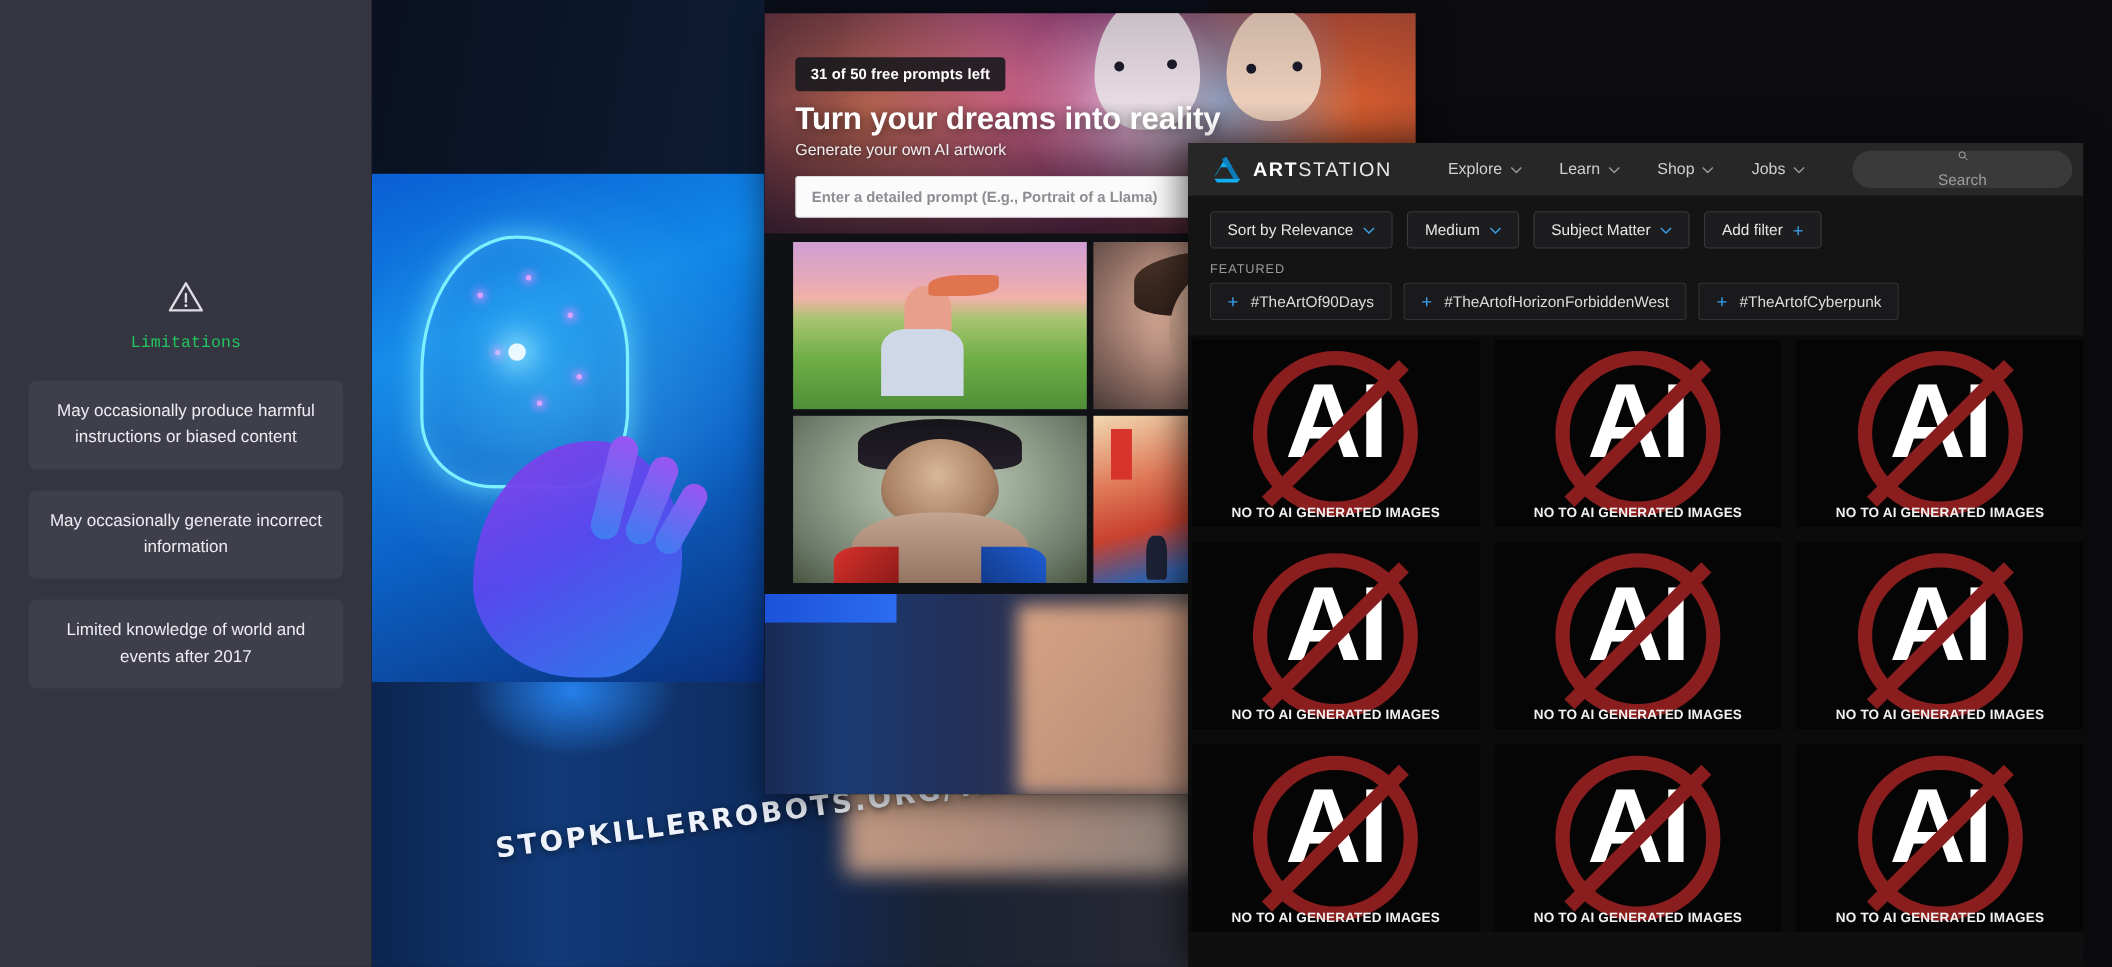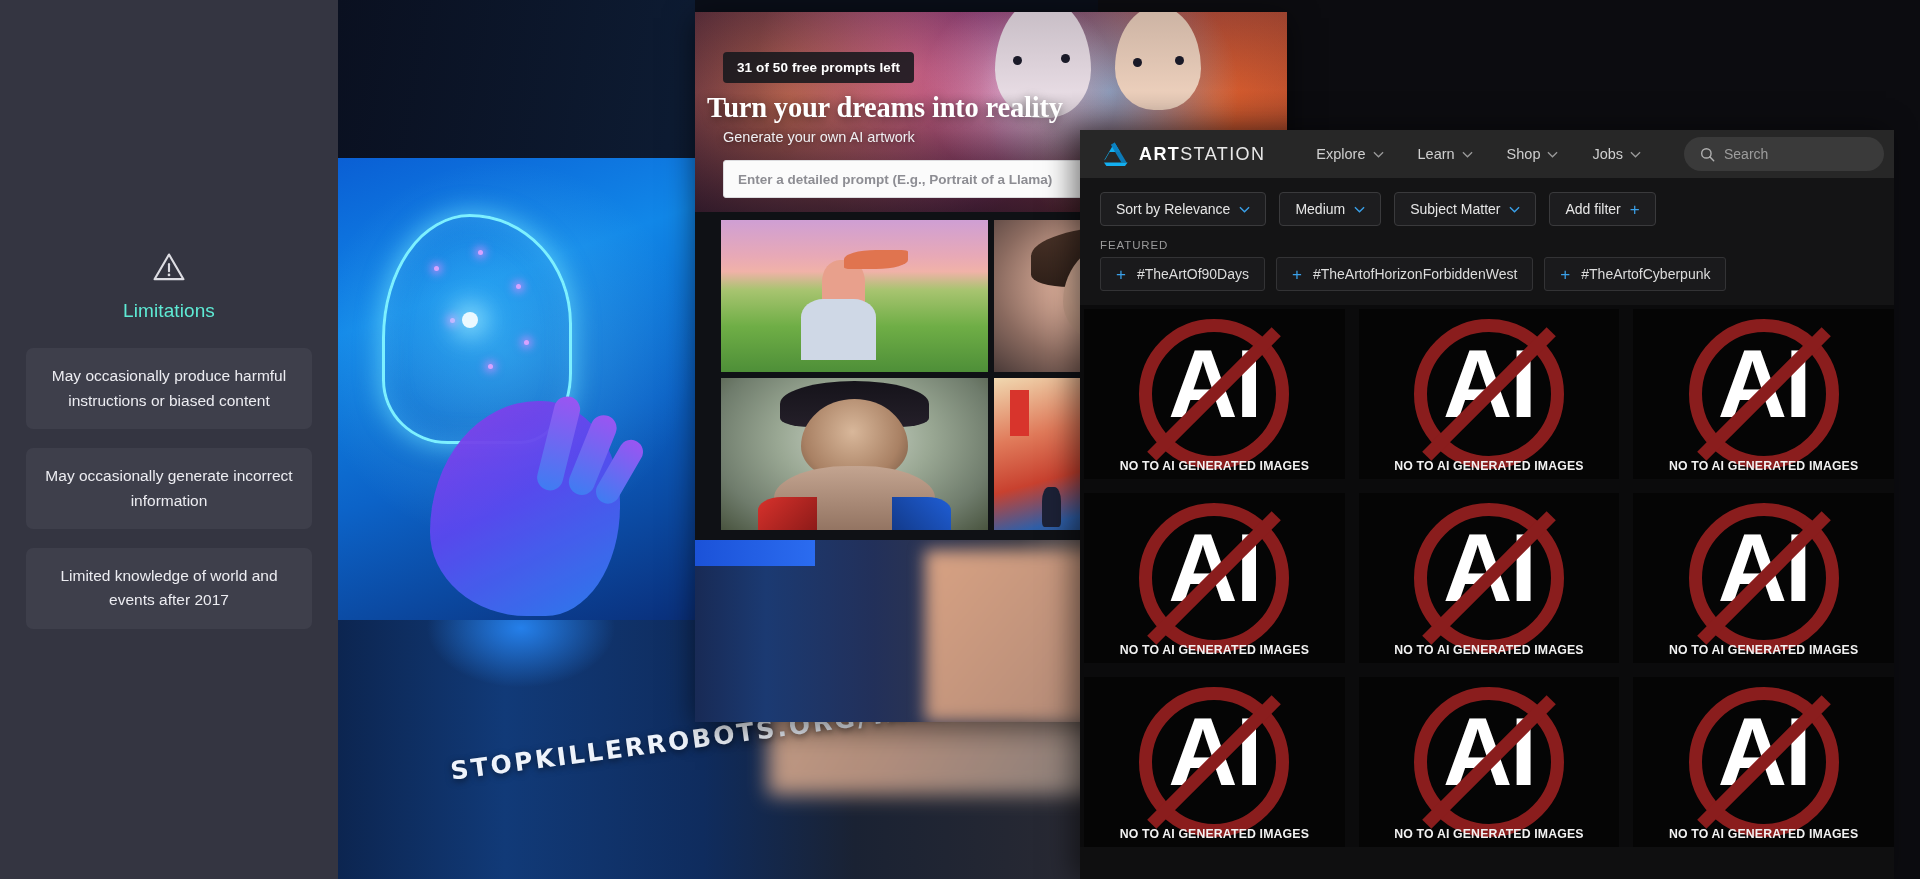--- a/index.html
+++ b/index.html
@@ -14,22 +14,22 @@
   
   .chatgpt-pane {
     position: absolute; left: 0; top: 0; width: 338px; height: 879px;
     background: #343541;
     display: flex; flex-direction: column;
     align-items: center; justify-content: center;
   }
   .lim-inner { width: 286px; display: flex; flex-direction: column; align-items: center; }
   .warn-icon { width: 34px; height: 34px; margin-bottom: 16px; opacity: .92; }
   .lim-title {
-    color: #5eead4; font-size: 19px; font-weight: 400;
-    letter-spacing: .1px; margin-bottom: 26px;
+    color: #22c55e; font-size: 15px; font-weight: 400;
+    letter-spacing: .1px; margin-bottom: 26px; font-family: Liberation Mono, monospace;
   }
   .lim-card {
     width: 286px; background: #3e3f4b; border-radius: 7px;
     color: #ececf1; font-size: 15.5px; line-height: 1.58;
     text-align: center; padding: 16px 14px; margin-bottom: 19px;
   }
   .lim-card:last-child { margin-bottom: 0; }
 
   
   .midback {
@@ -123,24 +123,23 @@
     position: absolute; inset: 0;
     background: linear-gradient(180deg, rgba(12,10,18,.18) 0%, rgba(12,10,18,.05) 40%, rgba(12,10,18,.62) 100%);
   }
   .prompt-badge {
     position: absolute; left: 28px; top: 40px;
     background: rgba(22,24,28,.88); color: #fff;
     font-size: 13.5px; font-weight: 700; letter-spacing: .1px;
     padding: 8px 14px; border-radius: 4px;
   }
   .hero-h1 {
-    position: absolute; left: 12px; top: 80px;
+    position: absolute; left: 28px; top: 80px;
     color: #fff; font-size: 28.5px; font-weight: 700; letter-spacing: -.2px;
     text-shadow: 0 2px 10px rgba(0,0,0,.5);
-    font-family: Liberation Serif, serif;
   }
   .hero-sub {
     position: absolute; left: 28px; top: 117px;
     color: #efeef1; font-size: 14.5px; font-weight: 400;
     text-shadow: 0 1px 6px rgba(0,0,0,.5);
   }
   .prompt-field {
     position: absolute; left: 28px; top: 148px; width: 536px; height: 38px;
     background: #fbfbfb; border: 1px solid #dcdcdf; border-radius: 3px;
     display: flex; align-items: center; padding: 0 14px;
@@ -226,21 +225,21 @@
   .as-navitem {
     display: flex; align-items: center; gap: 7px;
     color: #cfcfcf; font-size: 14.5px; padding: 0 17px; height: 48px;
     white-space: nowrap;
   }
   .chev { width: 11px; height: 7px; fill: #9a9a9a; }
   .as-search {
     margin-left: auto; margin-right: 10px;
     display: flex; align-items: center; gap: 9px;
     background: #3a3a3a; border-radius: 20px; height: 34px;
-    padding: 0 16px; min-width: 200px;
+    padding: 0 16px; min-width: 200px; flex-direction: column;
   }
   .as-search span { color: #9d9d9d; font-size: 14px; }
 
   .as-filters {
     background: #141415; padding: 14px 20px 0 20px;
     display: flex; gap: 13px; 
   }
   .fbtn {
     height: 34px; background: #1d1d1f; border: 1px solid #3a3a3c;
     border-radius: 4px; color: #e6e6e6; font-size: 14px;

